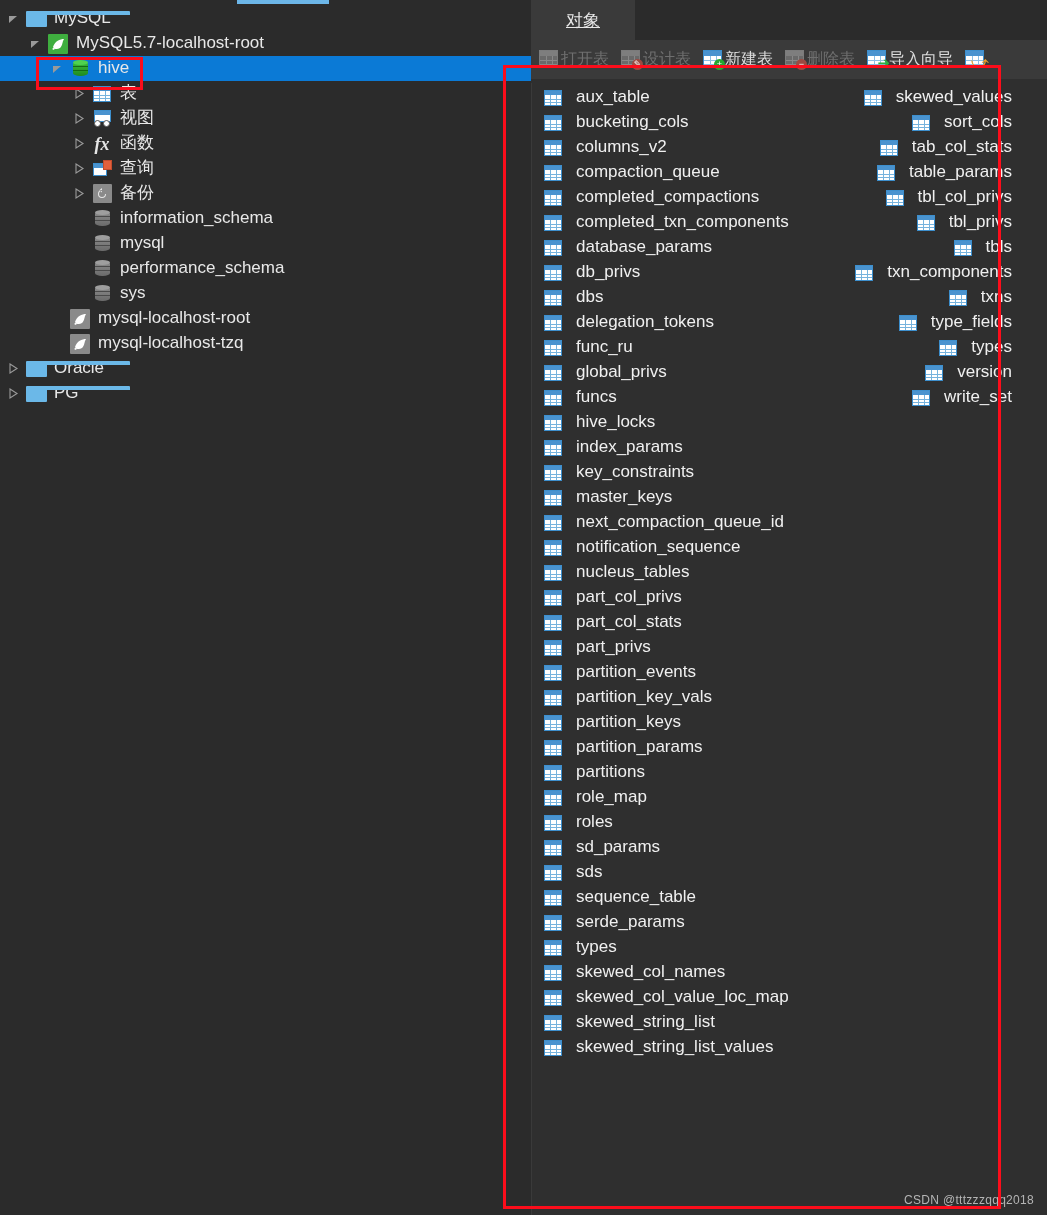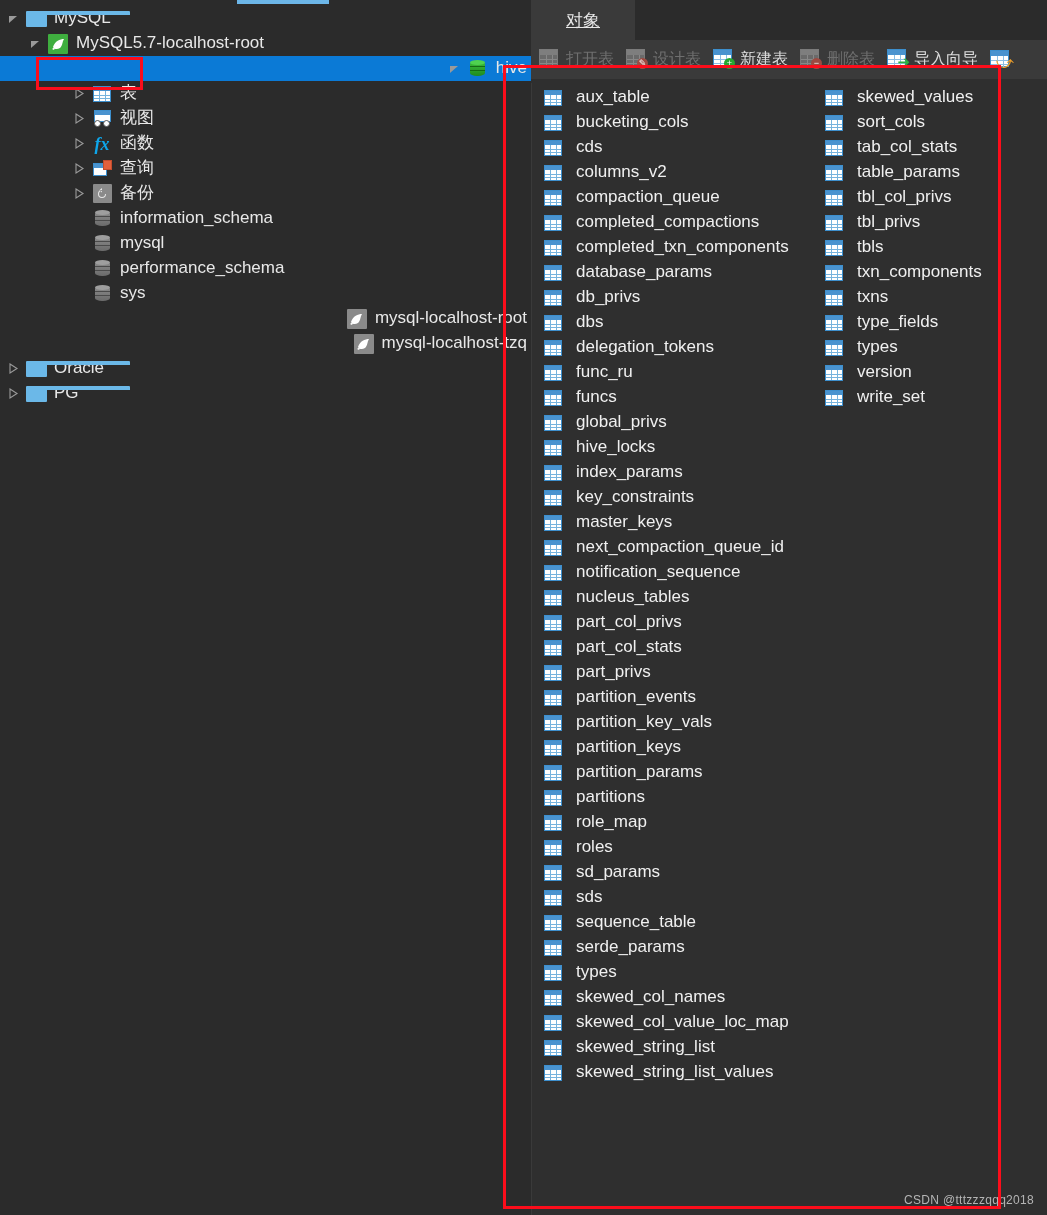--- a/index.html
+++ b/index.html
@@ -110,39 +110,39 @@
                  background:#fff; border:1px solid #3d8fcd; }
   .ico-view .g .hdr { position:absolute; left:0; top:0; width:100%; height:4px; background:#4a93cf; }
   .ico-view .w1, .ico-view .w2 {
     position:absolute; bottom:0; width:7px; height:7px; border-radius:50%;
     background:#fff; border:1px solid #555;
   }
   .ico-view .w1 { left:1px; } .ico-view .w2 { left:10px; }
 
   
   .ico-fx { font-family: "Liberation Serif", serif; font-style: italic;
-            color:#0ea5e9; font-size:18px; line-height:1; font-weight:600; }
+            color:#e5e5e5; font-size:18px; line-height:1; font-weight:600; }
 
   
   .ico-query { width: 19px; height: 17px; position: relative; }
   .ico-query .g { position:absolute; left:0; top:3px; width:14px; height:13px;
                   background:#fff; border:1px solid #3d8fcd; }
   .ico-query .g .hdr { position:absolute; left:0; top:0; width:100%; height:4px; background:#4a93cf; }
   .ico-query .o { position:absolute; right:0; top:0; width:9px; height:10px;
                   background:#e2603c; border:1px solid #c44c2c; }
 
   
   .ico-backup { width: 19px; height: 19px; background: #8a8a8a;
                 display:flex; align-items:center; justify-content:center;
                 border-radius:1px; }
 
   
   .i0 { padding-left: 2px; }
   .i1 { padding-left: 24px; }
-  .i2 { padding-left: 46px; justify-content: flex-end; }
+  .i2 { padding-left: 46px; }
   .i3 { padding-left: 68px; }
 
   
   .hl-hive {
     position: absolute;
     left: 36px; top: 57px; width: 107px; height: 33px;
     border: 3px solid #fc0d1b; pointer-events: none; z-index: 7;
   }
 
   
@@ -162,21 +162,21 @@
     color: #e8e8e8; font-size: 17px; background: #3a3a3a; text-decoration: underline;
   }
   .tabfill { flex: 1; background: #2b2b2b; height: 40px; }
 
   .toolbar {
     height: 39px; background: #3a3a3a;
     display: flex; align-items: center;
     padding-left: 8px; overflow: hidden;
   }
   .tb-item {
-    display: flex; gap: 5px;
+    display: flex; align-items: center; 
     margin-right: 12px; white-space: nowrap;
     color: #dcdcdc; font-size: 16px;
   }
   .tb-item.disabled { color: #6f6f6f; }
   .tb-ico { width: 22px; height: 19px; position: relative; flex: 0 0 22px; }
   .tb-ico .base { position:absolute; left:0; top:0; width:19px; height:17px;
                   background:#fff; border:1px solid #3d8fcd; }
   .tb-ico .base .hdr { position:absolute; left:0; top:0; width:100%; height:5px; background:#4a93cf; }
   .tb-ico .base .v1 { position:absolute; left:6px; top:5px; width:1px; height:12px; background:#8cbfe4; }
   .tb-ico .base .v2 { position:absolute; left:12px; top:5px; width:1px; height:12px; background:#8cbfe4; }
@@ -205,21 +205,21 @@
     background: #2f2f2f;
     display: flex;
     padding-top: 4px;
   }
   .gutter { width: 6px; background: #2f2f2f; border-left: 1px solid #3a3a3a; flex:0 0 6px; }
   .col {
     display: flex; flex-direction: column;
     padding-top: 2px;
   }
   .col-a { width: 285px; flex: 0 0 285px; padding-left: 4px; }
-  .col-b { width: 190px; flex: 0 0 190px; }
+  .col-b { width: 190px; flex: 0 0 190px; align-items: flex-end; }
   .titem {
     display: flex; align-items: center; gap: 5px;
     height: 25px; color: #f0f0f0; font-size: 17px; white-space: nowrap;
   }
   .titem .tlabel2 { line-height: 1; padding-bottom: 2px; }
 
   .watermark {
     position: absolute; right: 13px; bottom: 8px;
     color: #b5b5b5; font-size: 12px; letter-spacing: .3px;
   }
@@ -585,32 +585,20 @@
           <div class="titem">
             <span class="ticon">
               <span class="ico-grid">
                 <span class="hdr"></span>
                 <span class="v1"></span>
                 <span class="v2"></span>
                 <span class="h1"></span>
                 <span class="h2"></span>
               </span>
             </span>
-            <span class="tlabel2">cds</span>
-          </div>
-          <div class="titem">
-            <span class="ticon">
-              <span class="ico-grid">
-                <span class="hdr"></span>
-                <span class="v1"></span>
-                <span class="v2"></span>
-                <span class="h1"></span>
-                <span class="h2"></span>
-              </span>
-            </span>
             <span class="tlabel2">columns_v2</span>
           </div>
           <div class="titem">
             <span class="ticon">
               <span class="ico-grid">
                 <span class="hdr"></span>
                 <span class="v1"></span>
                 <span class="v2"></span>
                 <span class="h1"></span>
                 <span class="h2"></span>
@@ -705,33 +693,33 @@
           <div class="titem">
             <span class="ticon">
               <span class="ico-grid">
                 <span class="hdr"></span>
                 <span class="v1"></span>
                 <span class="v2"></span>
                 <span class="h1"></span>
                 <span class="h2"></span>
               </span>
             </span>
+            <span class="tlabel2">global_privs</span>
+          </div>
+          <div class="titem">
+            <span class="ticon">
+              <span class="ico-grid">
+                <span class="hdr"></span>
+                <span class="v1"></span>
+                <span class="v2"></span>
+                <span class="h1"></span>
+                <span class="h2"></span>
+              </span>
+            </span>
             <span class="tlabel2">funcs</span>
-          </div>
-          <div class="titem">
-            <span class="ticon">
-              <span class="ico-grid">
-                <span class="hdr"></span>
-                <span class="v1"></span>
-                <span class="v2"></span>
-                <span class="h1"></span>
-                <span class="h2"></span>
-              </span>
-            </span>
-            <span class="tlabel2">global_privs</span>
           </div>
           <div class="titem">
             <span class="ticon">
               <span class="ico-grid">
                 <span class="hdr"></span>
                 <span class="v1"></span>
                 <span class="v2"></span>
                 <span class="h1"></span>
                 <span class="h2"></span>
               </span>

